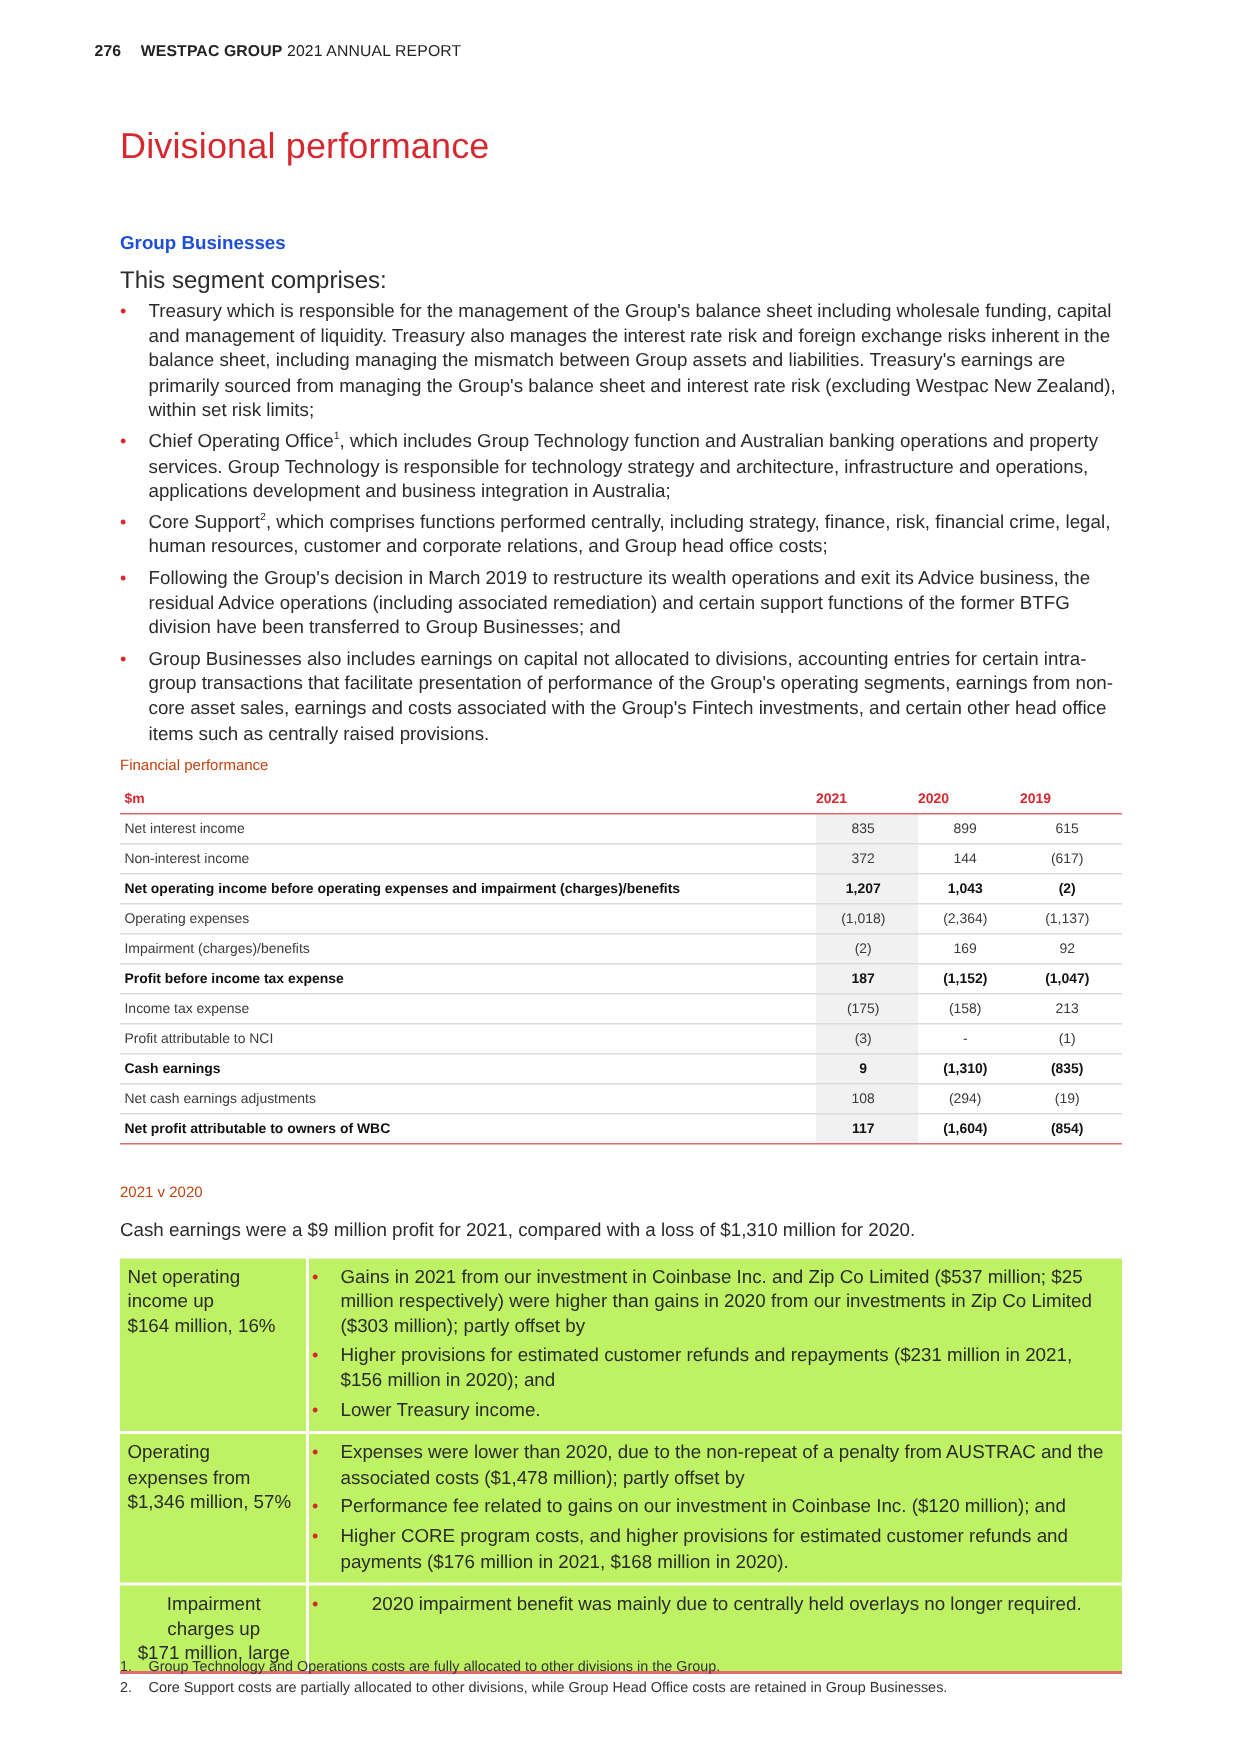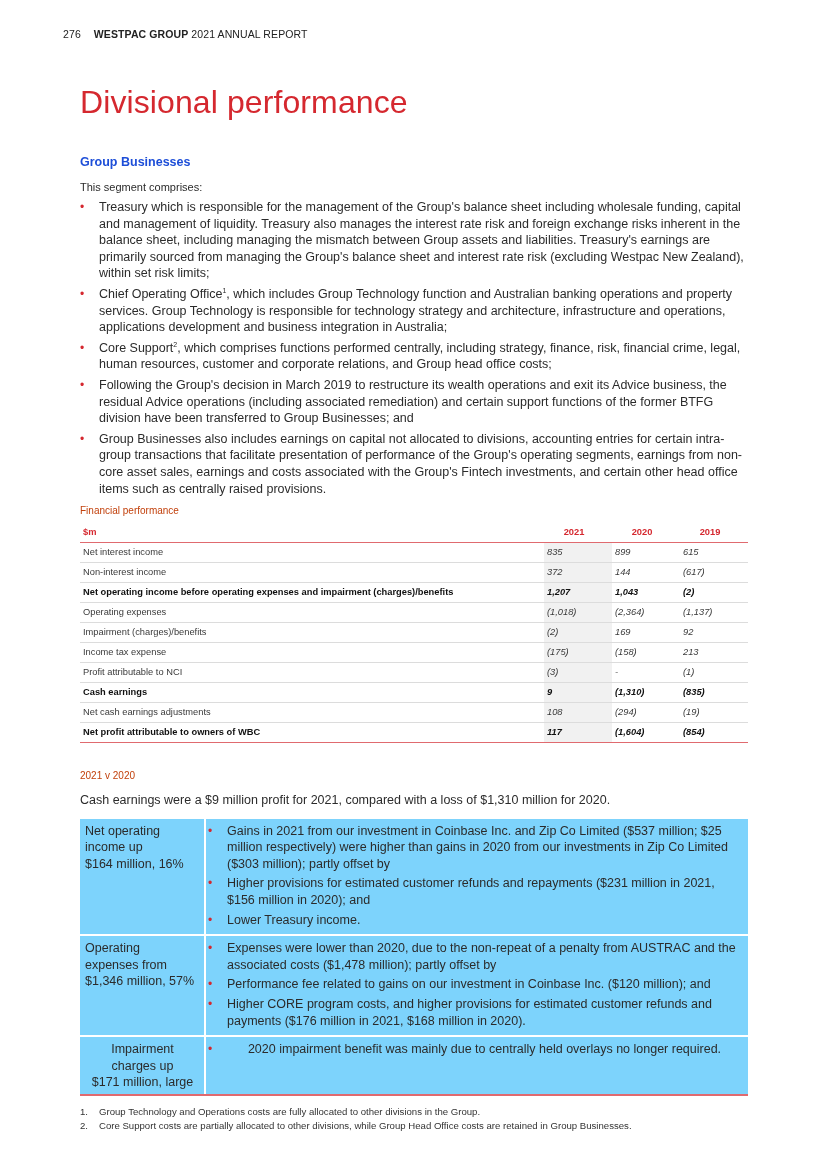--- a/index.html
+++ b/index.html
@@ -7,61 +7,61 @@
   body {
     font-family: "Liberation Sans", sans-serif;
     color: #2b2b2b;
     position: relative;
     overflow: hidden;
   }
   .running-header {
     position: absolute; left: 63px; top: 28px;
     font-size: 10.5px; letter-spacing: 0.1px; color: #222;
   }
-  .running-header .pg { font-weight: normal; margin-right: 10px; margin-top: 39px; }
+  .running-header .pg { font-weight: bold; margin-right: 10px; margin-top: 39px; }
   .running-header .brand { font-weight: bold; }
   .page-title {
     position: absolute; left: 80px; top: 84px;
-    font-size: 32px; color: #d5282f; font-weight: normal; letter-spacing: 0.1px;
+    font-size: 24px; color: #d5282f; font-weight: normal; letter-spacing: 0.1px;
   }
   .content { position: absolute; left: 80px; top: 155px; width: 670px; }
   .section-heading {
     color: #1d4ed8; font-weight: bold; font-size: 12.5px; margin-bottom: 10px;
   }
-  .intro { font-size: 11px; margin-bottom: 3px; line-height: 17px; }
+  .intro { font-size: 16px; margin-bottom: 3px; line-height: 17px; }
   ul.bullets { list-style: none; }
   ul.bullets li {
     position: relative; padding-left: 19px; font-size: 12.5px; line-height: 16.6px;
     margin-bottom: 4px;
   }
   ul.bullets li .bul {
     position: absolute; left: 0; top: 0; color: #d5282f; font-size: 12px;
   }
   sup { font-size: 7px; vertical-align: super; line-height: 0; }
   .sub-heading { font-size: 10px; font-weight: normal; color: #c2410c; }
   .fin-heading { margin-top: 8px; margin-bottom: 7px; }
   table.fin { width: 668px; border-collapse: collapse; font-size: 9.3px; }
   table.fin th {
-    color: #d5282f; font-weight: bold; text-align: center; height: 19px;
+    color: #d5282f; font-weight: bold; text-align: left; height: 19px;
     border-bottom: 1px solid #e06a6f; padding: 0 8px 0 0;
   }
   table.fin th.label { text-align: left; padding-left: 3px; }
   table.fin td {
     height: 20px; padding: 0 8px 0 3px; border-bottom: 1px solid #dcdcdc; color: #3a3a3a;
   }
-  table.fin td.num { text-align: left; width: 68px; font-style: italic; }
+  table.fin td.num { text-align: center; width: 68px; }
   table.fin td.c2021 { background: #f1f1f1; }
   table.fin tr.bold td { font-weight: bold; color: #111; }
   table.fin tr.topline td { border-top: 1px solid #333; }
   table.fin tr.last td { border-bottom: 1px solid #e06a6f; }
   .cmp-heading { margin-top: 27px; margin-bottom: 12px; }
   .cmp-text { font-size: 12.5px; margin-bottom: 10px; }
   table.cmp { width: 668px; border-collapse: collapse; font-size: 12.5px; }
   table.cmp td {
-    background: #7dd3fc; vertical-align: top; line-height: 16.6px;
+    background: #bef264; vertical-align: top; line-height: 16.6px;
     border-top: 2px solid #ffffff;
   }
   table.cmp td.lbl { width: 125px; padding: 4px 4px 3px 5px; border-right: 2px solid #ffffff; }
   table.cmp td.body { padding: 4px 6px 3px 2px; }
   table.cmp tr.last td { border-bottom: 2px solid #e06a6f; text-align: center; }
   table.cmp ul.bullets li { margin-bottom: 3px; }
   .footnotes {
     position: absolute; left: 80px; top: 1105px; font-size: 9.6px; color: #333; line-height: 14px;
   }
   .footnotes .fn { display: flex; }
@@ -124,20 +124,26 @@
         <td class="num c2021">(1,018)</td>
         <td class="num">(2,364)</td>
         <td class="num">(1,137)</td>
       </tr>
       <tr>
         <td>Impairment (charges)/benefits</td>
         <td class="num c2021">(2)</td>
         <td class="num">169</td>
         <td class="num">92</td>
       </tr>
+      <tr class="bold topline">
+        <td>Profit before income tax expense</td>
+        <td class="num c2021">187</td>
+        <td class="num">(1,152)</td>
+        <td class="num">(1,047)</td>
+      </tr>
       <tr>
         <td>Income tax expense</td>
         <td class="num c2021">(175)</td>
         <td class="num">(158)</td>
         <td class="num">213</td>
       </tr>
       <tr>
         <td>Profit attributable to NCI</td>
         <td class="num c2021">(3)</td>
         <td class="num">-</td>

